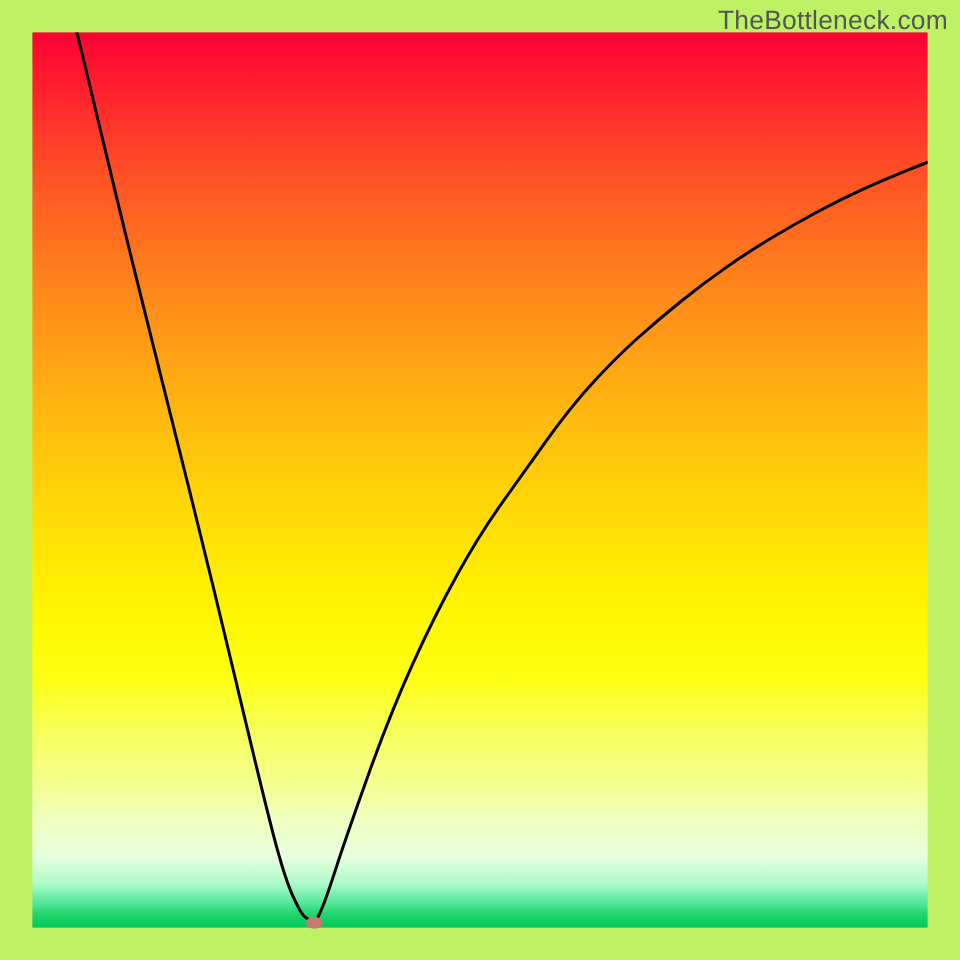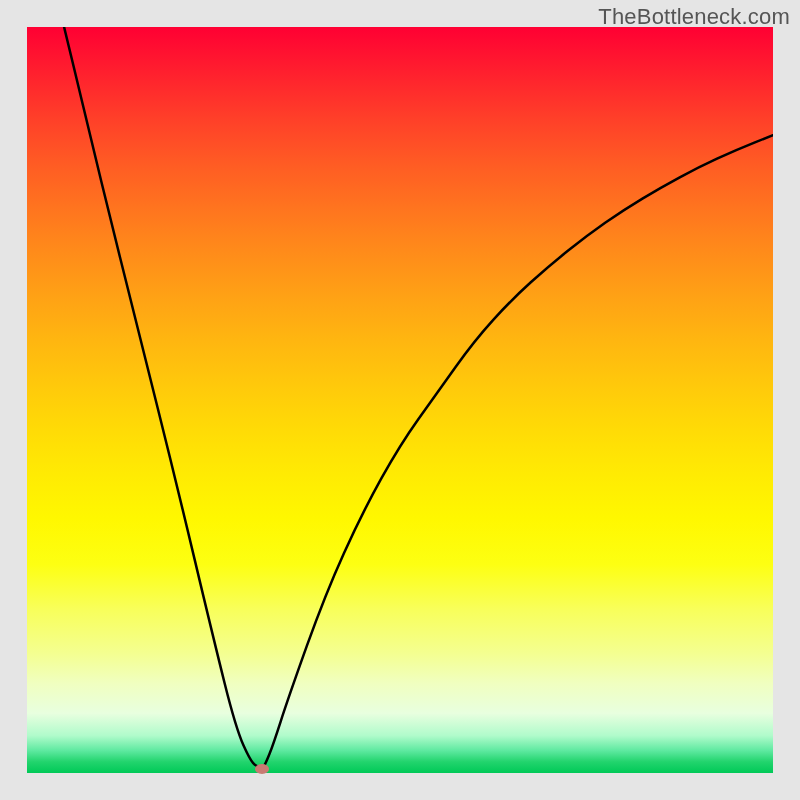--- a/index.html
+++ b/index.html
@@ -1,21 +1,21 @@
 <!DOCTYPE html>
 <html><head>
 <meta charset="utf-8">
 <style>
   * { margin: 0; padding: 0; box-sizing: border-box; }
   html, body { width: 800px; height: 800px; overflow: hidden; background: #000; font-family: Arial, Helvetica, sans-serif; }
   .frame {
     position: relative;
     width: 800px;
     height: 800px;
-    background: #e5e5e5;
+    background: #bef264;
   }
   .plot {
     position: absolute;
     left: 27px;
     top: 27px;
     width: 746px;
     height: 746px;
     background: linear-gradient(to bottom,
       #ff0033 0%,
       #ff1f2e 6%,

